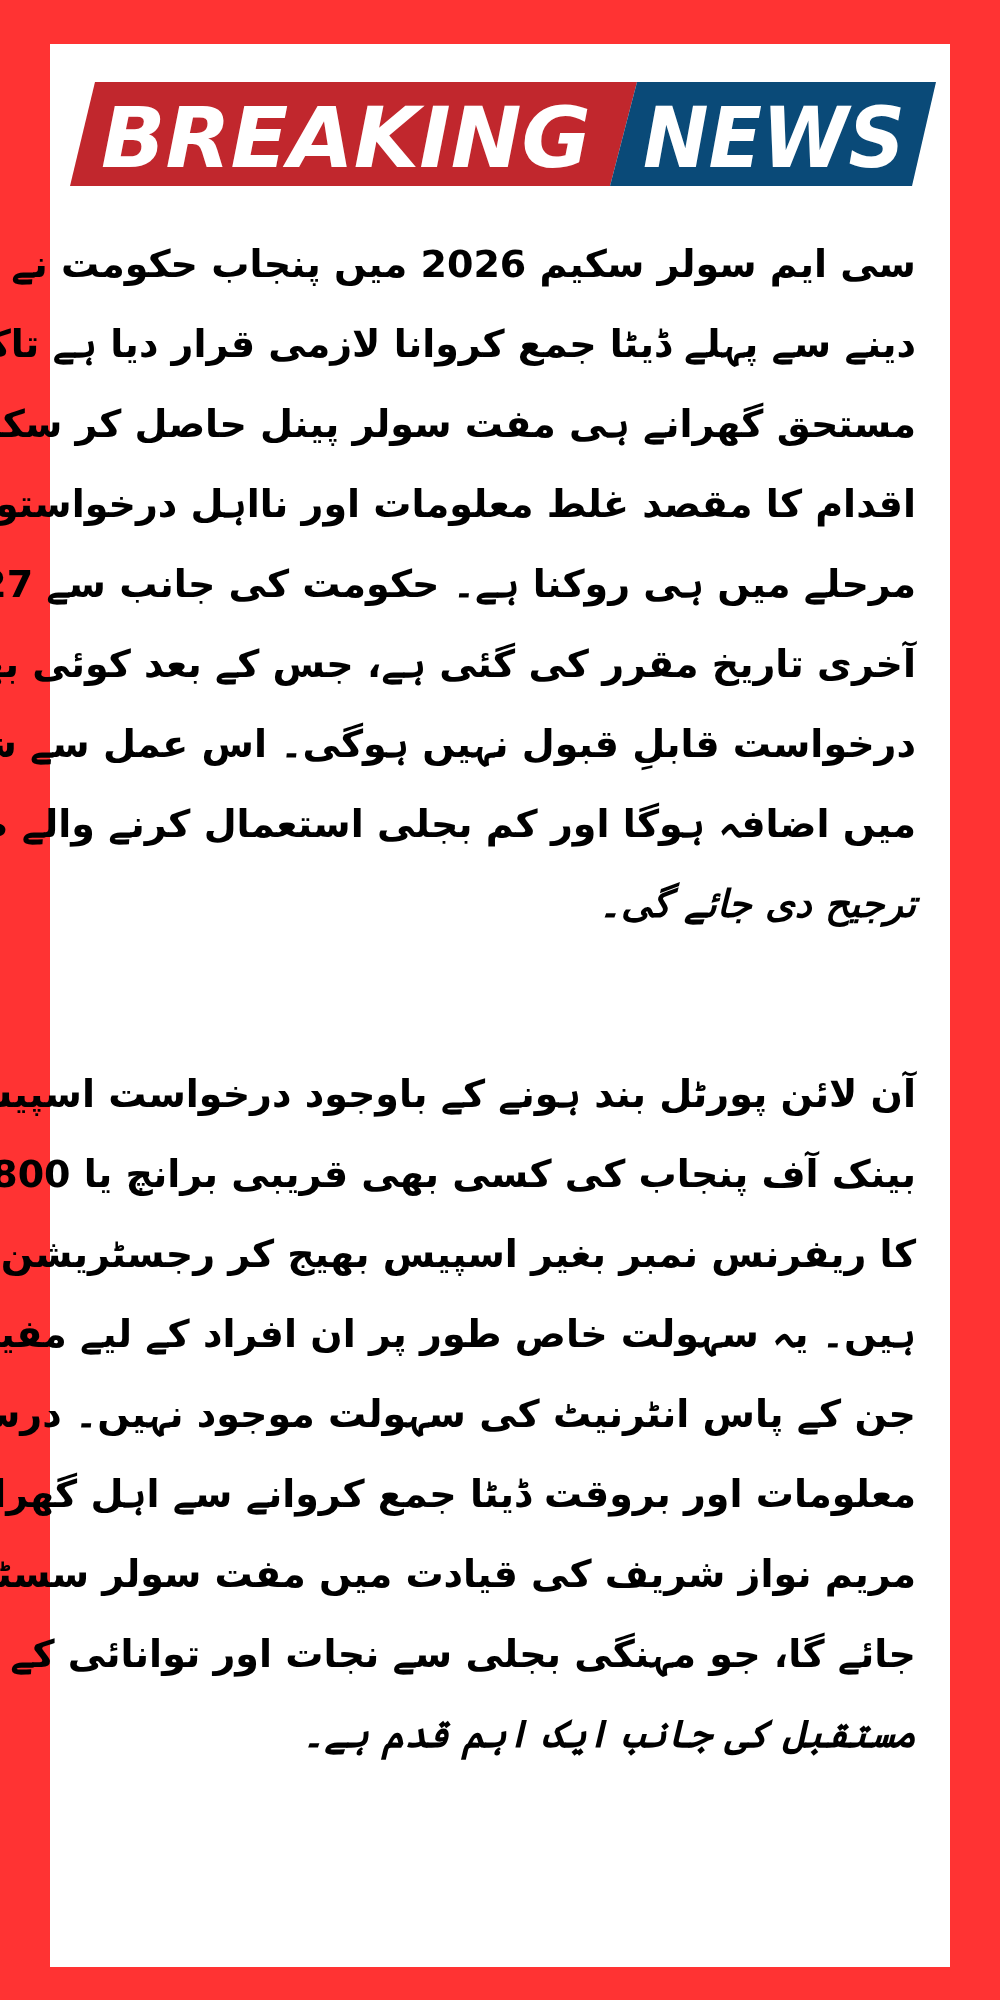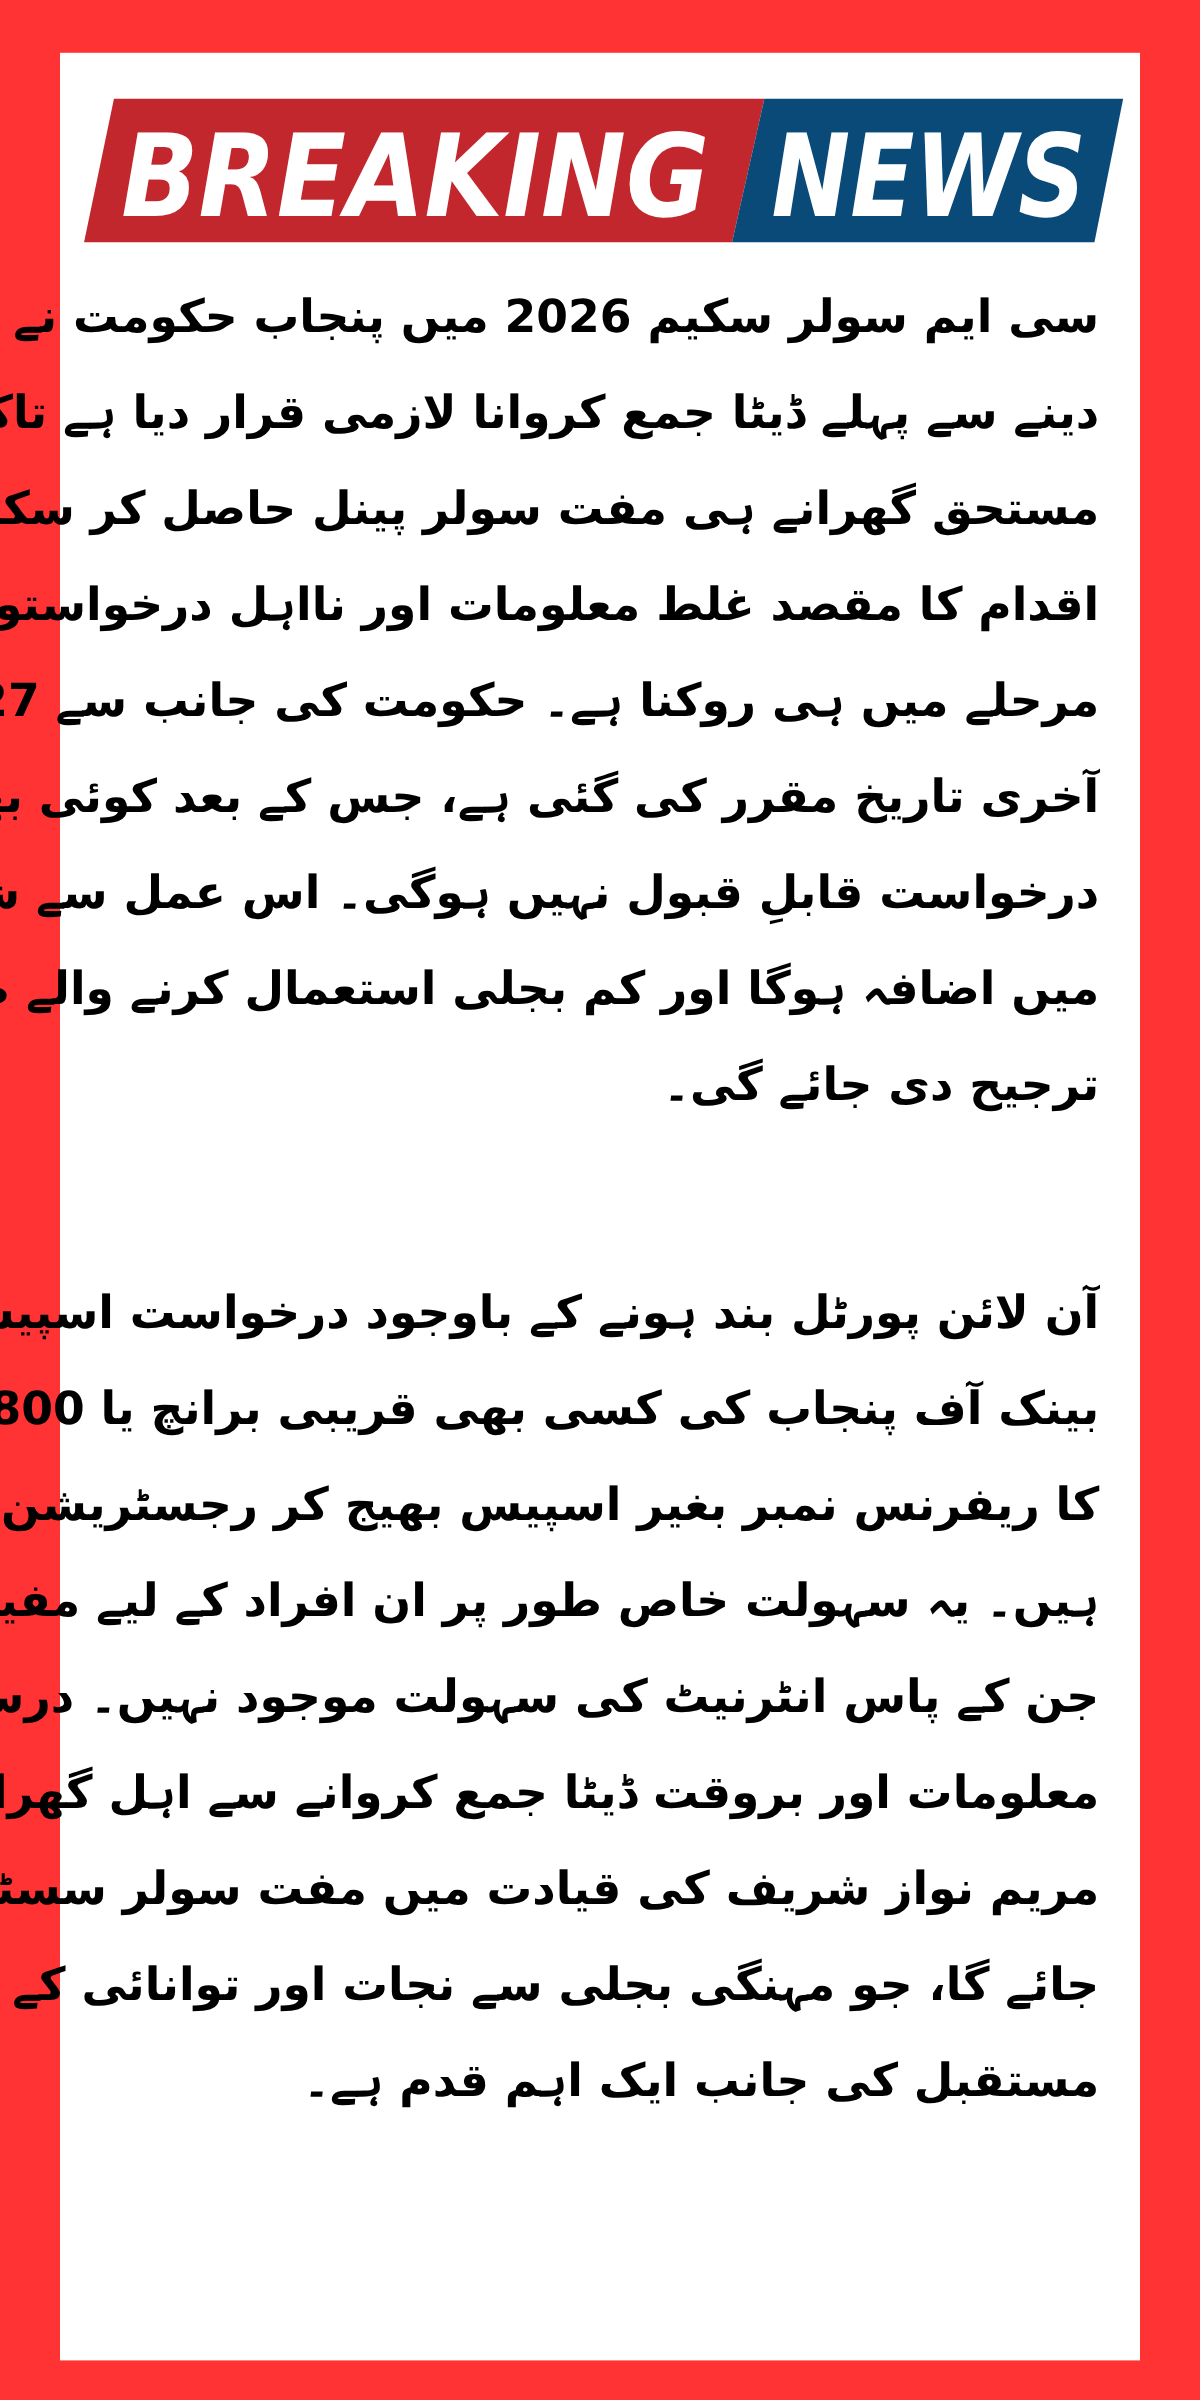--- a/index.html
+++ b/index.html
@@ -11,21 +11,21 @@
   }
   .panel {
     position: absolute;
     left: 50px; top: 44px;
     width: 900px; height: 1923px;
     background: #ffffff;
   }
   .banner {
     position: absolute;
     left: 20px; top: 38px;
-    width: 866px; height: 120px;
+    width: 866px; height: 104px;
   }
   .banner svg { display: block; width: 100%; height: 100%; }
   .banner-text {
     font-family: "DejaVu Sans", sans-serif;
     font-weight: bold;
     font-style: italic;
     fill: #ffffff;
   }
   .article {
     position: absolute;
@@ -41,20 +41,21 @@
     font-size: 38px;
     height: 80px;
     line-height: 80px;
     text-align: justify;
     text-align-last: justify;
     white-space: nowrap;
     overflow: visible;
   }
   .para .line.last {
     text-align-last: right;
+    font-style: italic;
   }
   .para + .para { margin-top: 110px; }
 </style>
 </head>
 <body>
 
 <div class="panel">
 
   <div class="banner">
     <svg viewBox="0 0 866 108" preserveAspectRatio="none">

